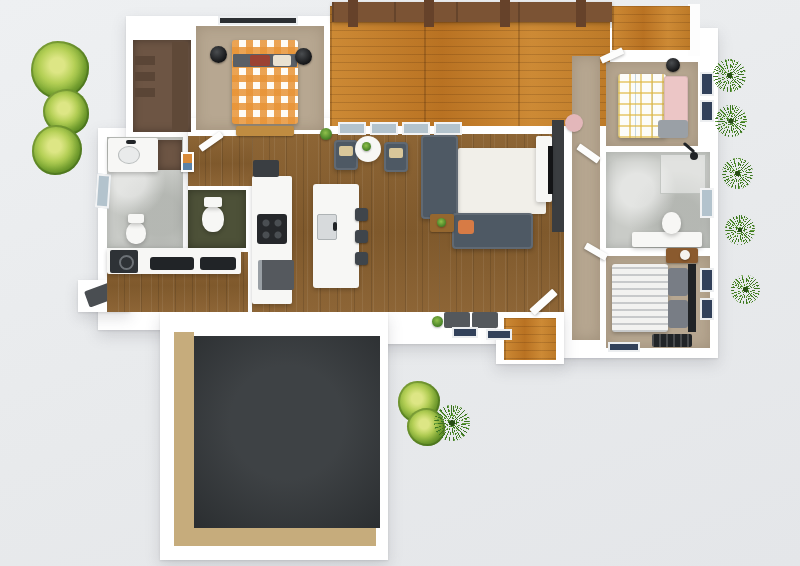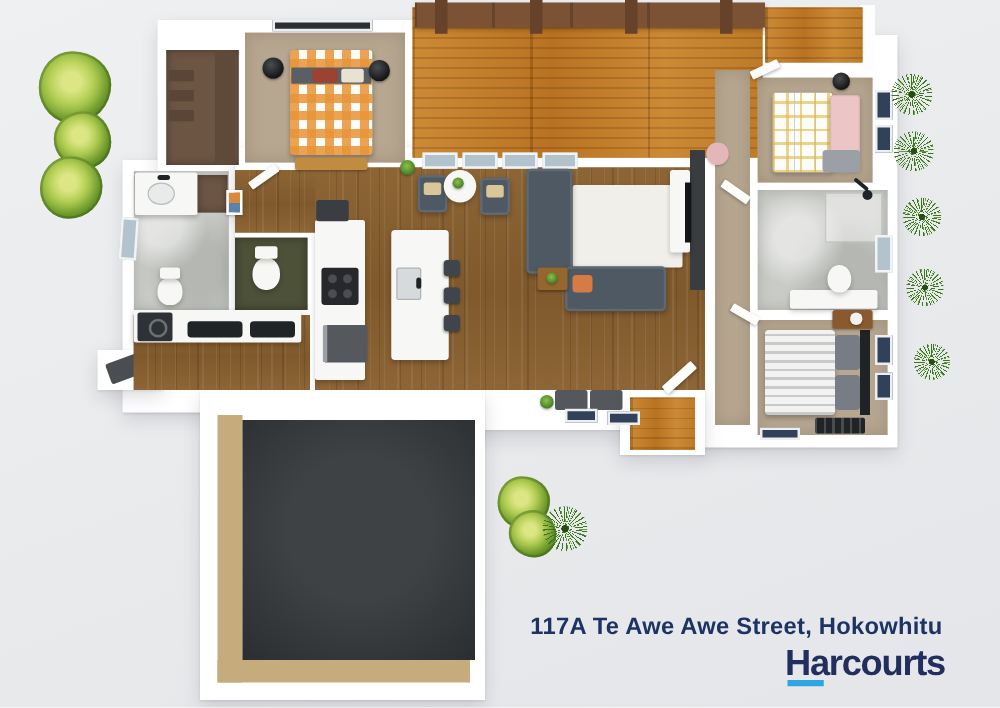--- a/index.html
+++ b/index.html
@@ -206,19 +206,14 @@
 
   <div class="abs fern" style="left:713px;top:59px;width:33px;height:33px;"></div>
   <div class="abs fern" style="left:715px;top:105px;width:32px;height:32px;"></div>
   <div class="abs fern" style="left:722px;top:158px;width:31px;height:31px;"></div>
   <div class="abs fern" style="left:725px;top:215px;width:30px;height:30px;"></div>
   <div class="abs fern" style="left:731px;top:275px;width:29px;height:29px;"></div>
   <div class="abs bush" style="left:398px;top:381px;width:42px;height:42px;"></div>
   <div class="abs bush" style="left:407px;top:408px;width:38px;height:38px;border-radius:52% 48% 46% 54%/48% 54% 46% 52%;"></div>
   <div class="abs fern" style="left:434px;top:405px;width:36px;height:36px;"></div>
 
-  <div class="abs address" style="right:46px;top:491px;">117A Te Awe Awe Street, Hokowhitu</div>
-  <div class="abs" style="right:44px;top:515px;">
-    <span class="brand" style="position:relative;">Harcourts</span>
-    <span class="brand-underline"></span>
-  </div>
 
 </div>
 
 </body></html>

